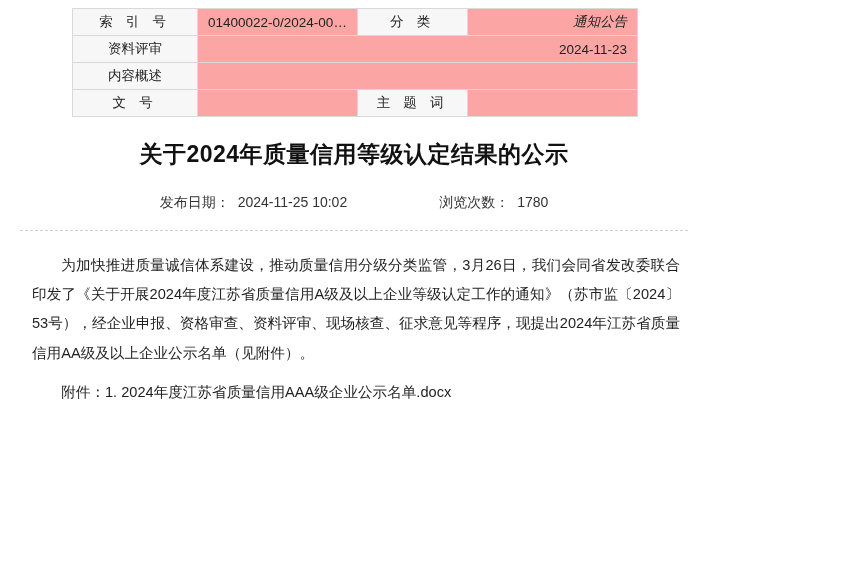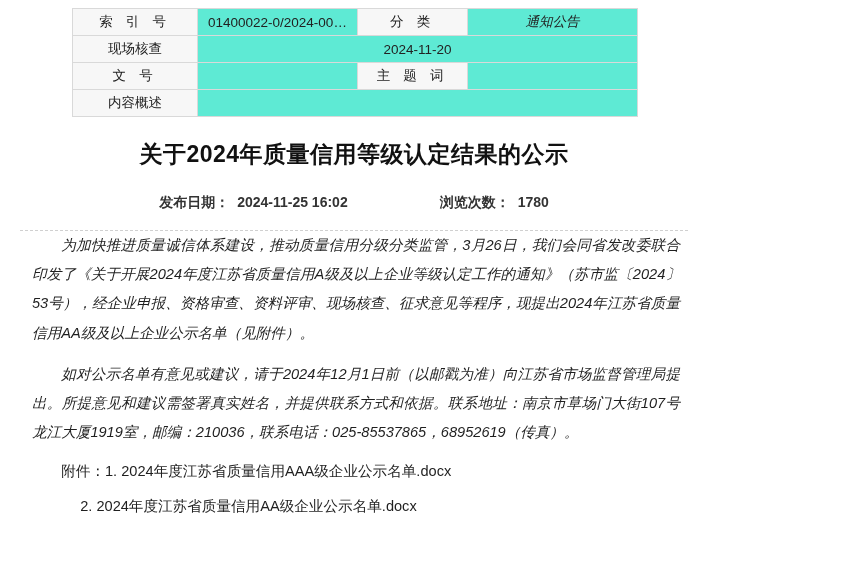--- a/index.html
+++ b/index.html
@@ -43,22 +43,22 @@
     overflow: hidden;
     text-overflow: ellipsis;
   }
   td.label {
     background: #f7f7f7;
     text-align: center;
     color: #222;
     font-size: 13.5px;
   }
   td.value {
-    background: #5eead4;
-    text-align: center;
+    background: #fca5a5;
+    text-align: right;
   }
   .c-label-1 { width: 125px; }
   .c-value-1 { width: auto; }
   .c-label-2 { width: 110px; }
   .c-value-2 { width: 170px; font-style: italic; }
 
   
   .sp { letter-spacing: 0.35em; padding-left: 0.35em; }
 
   
@@ -72,36 +72,36 @@
   }
 
   
   .info-line {
     margin-top: 24px;
     display: flex;
     justify-content: center;
     font-size: 14px;
     color: #333;
   }
-  .info-line .cell { display: flex; font-weight: bold; }
+  .info-line .cell { display: flex; }
   .info-line .gap { width: 92px; }
   .info-line .ikey { color: #333; }
   .info-line .ival { color: #333; margin-left: 8px; }
 
   
   .divider {
     border: none;
     border-top: 1px dashed #d0d0d0;
     margin: 18px 20px 0 20px;
   }
 
   
   .body-text {
     padding: 0 28px 0 32px;
-    font-style: italic;
+    margin-top: 20px;
   }
   .body-text p {
     margin: 0 0 12px 0;
     font-size: 14.6px;
     line-height: 2.0;
     color: #1f1f1f;
     text-align: justify;
     text-indent: 2em;
   }
   .attach {
@@ -125,56 +125,54 @@
   <div class="meta-table-wrap">
     <table class="meta">
       <tbody>
         <tr>
           <td class="label c-label-1 sp">索 引 号</td>
           <td class="value c-value-1">01400022-0/2024-00411</td>
           <td class="label c-label-2 sp">分    类</td>
           <td class="value c-value-2">通知公告</td>
         </tr>
         <tr>
-          <td class="label c-label-1">现场核查</td>
-          <td class="value" colspan="3">2024-11-20</td>
+          <td class="label c-label-1">资料评审</td>
+          <td class="value" colspan="3">2024-11-23</td>
+        </tr>
+        <tr>
+          <td class="label c-label-1">内容概述</td>
+          <td class="value" colspan="3"></td>
         </tr>
         <tr>
           <td class="label c-label-1 sp">文    号</td>
           <td class="value c-value-1"></td>
           <td class="label c-label-2 sp">主 题 词</td>
           <td class="value c-value-2"></td>
-        </tr>
-        <tr>
-          <td class="label c-label-1">内容概述</td>
-          <td class="value" colspan="3"></td>
         </tr>
       </tbody>
     </table>
   </div>
 
   <h1 class="doc-title">关于2024年质量信用等级认定结果的公示</h1>
 
   <div class="info-line">
     <div class="cell">
       <span class="ikey">发布日期：</span>
-      <span class="ival">2024-11-25 16:02</span>
+      <span class="ival">2024-11-25 10:02</span>
     </div>
     <div class="gap"></div>
     <div class="cell">
       <span class="ikey">浏览次数：</span>
       <span class="ival">1780</span>
     </div>
   </div>
 
   <hr class="divider">
 
   <div class="body-text">
     <p>为加快推进质量诚信体系建设，推动质量信用分级分类监管，3月26日，我们会同省发改委联合印发了《关于开展2024年度江苏省质量信用A级及以上企业等级认定工作的通知》（苏市监〔2024〕53号），经企业申报、资格审查、资料评审、现场核查、征求意见等程序，现提出2024年江苏省质量信用AA级及以上企业公示名单（见附件）。</p>
-    <p>如对公示名单有意见或建议，请于2024年12月1日前（以邮戳为准）向江苏省市场监督管理局提出。所提意见和建议需签署真实姓名，并提供联系方式和依据。联系地址：南京市草场门大街107号龙江大厦1919室，邮编：210036，联系电话：025-85537865，68952619（传真）。</p>
   </div>
 
   <div class="attach">
     <p>附件：1. 2024年度江苏省质量信用AAA级企业公示名单.docx</p>
-    <p class="sub">2. 2024年度江苏省质量信用AA级企业公示名单.docx</p>
   </div>
 
 </div>
 
 </body></html>

